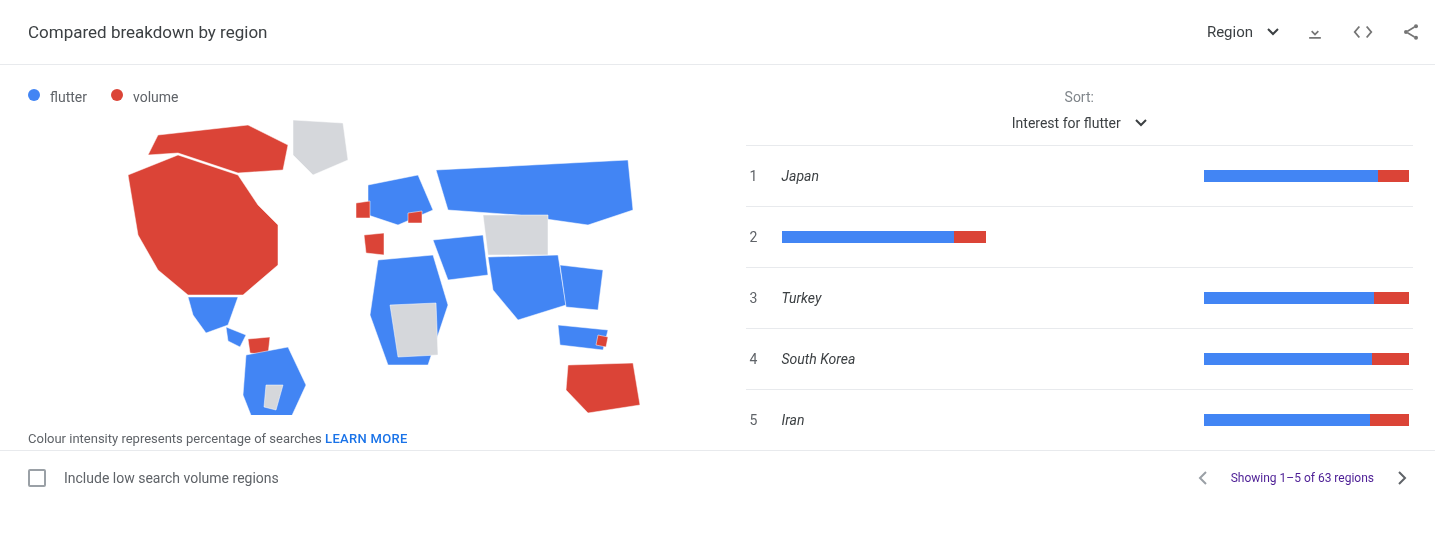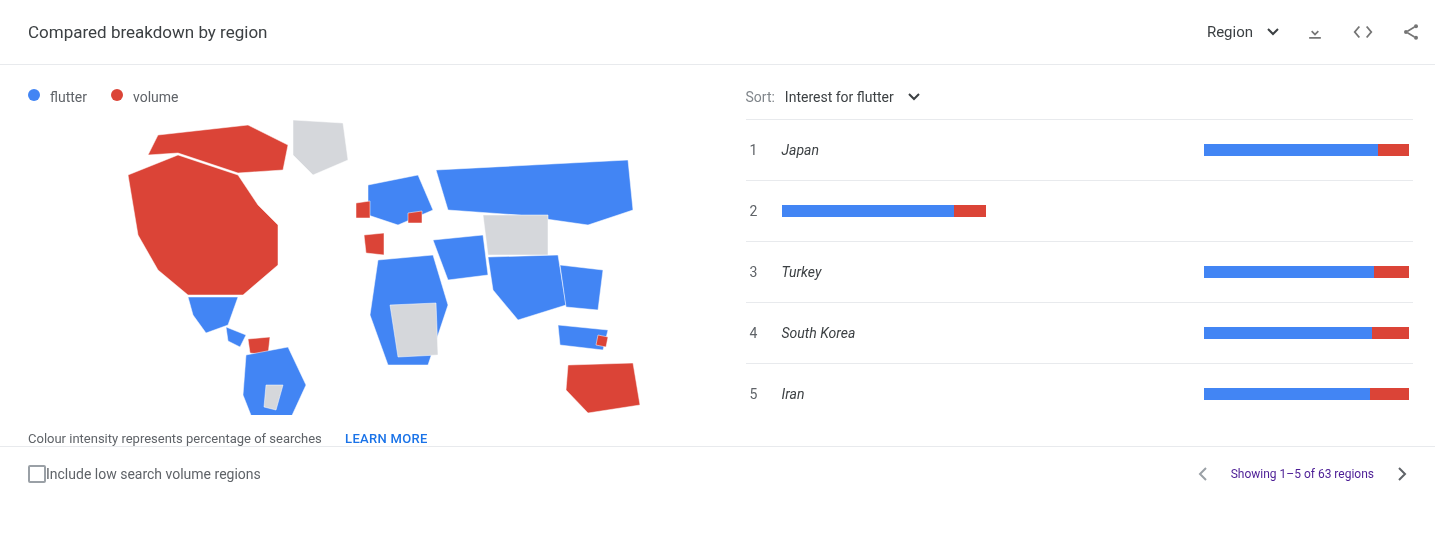--- a/index.html
+++ b/index.html
@@ -86,32 +86,32 @@
     font-size: 13px;
     color: #5f6368;
     margin-top: 8px;
   }
   .learn-more {
     color: #1a73e8;
     font-weight: 500;
     cursor: pointer;
     font-size: 13px;
     letter-spacing: 0.3px;
-    margin-left: 20px;
   }
   .right-panel {
     width: 50%;
     padding: 24px 22px 0 28px;
   }
   .sort-row {
     display: flex;
     align-items: center;
     gap: 10px;
     font-size: 14px;
     margin-bottom: 14px;
+    flex-direction: column;
   }
   .sort-label { color: #80868b; }
   .sort-value {
     display: flex;
     align-items: center;
     gap: 14px;
     color: #3c4043;
     cursor: pointer;
   }
   .list-row {
@@ -143,20 +143,21 @@
   .footer {
     display: flex;
     align-items: center;
     justify-content: space-between;
     padding: 18px 28px;
     border-top: 1px solid #e8eaed;
   }
   .checkbox-wrap {
     display: flex;
     align-items: center;
+    gap: 18px;
     font-size: 14px;
     color: #5f6368;
   }
   .checkbox {
     width: 18px;
     height: 18px;
     border: 2px solid #9aa0a6;
     border-radius: 2px;
     cursor: pointer;
   }

